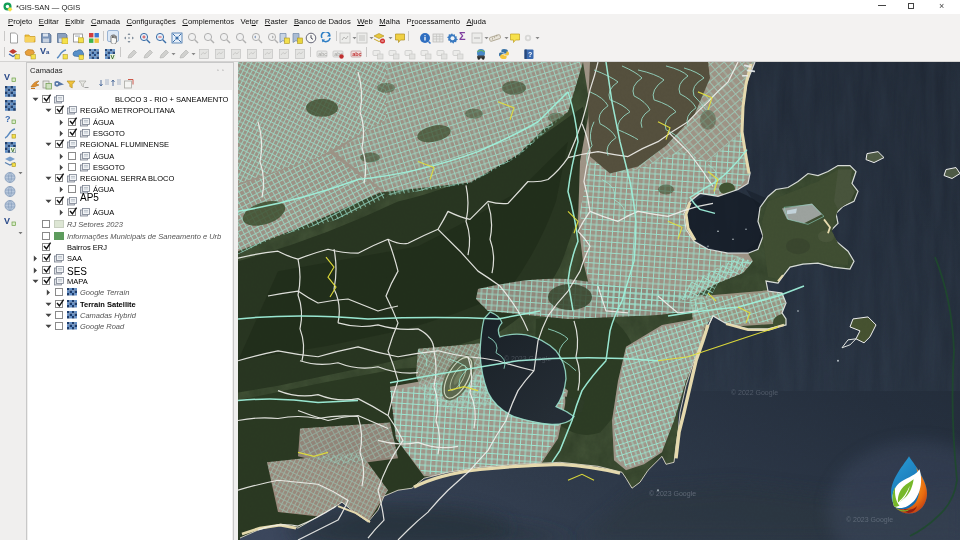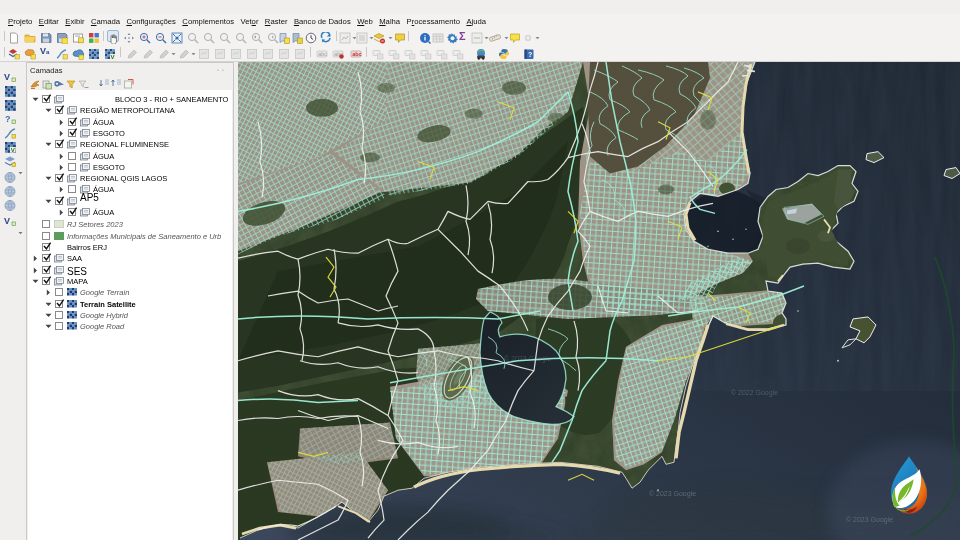--- a/index.html
+++ b/index.html
@@ -23,20 +23,31 @@
   #panel { position:absolute; left:26px; top:62px; width:208px; height:478px; background:#f0efee; border:1px solid #c8c8c8; border-bottom:none; }
   #paneltitle { position:absolute; left:3px; top:3px; font-size:7.6px; color:#222; }
   #paneltools { position:absolute; left:2px; top:13px; width:200px; height:11px; }
   #tree { position:absolute; left:1px; top:27px; width:204px; height:452px; background:#ffffff; font-size:7.3px; color:#000; }
   
   #map { position:absolute; left:238px; top:62px; width:722px; height:478px; }
 </style>
 </head>
 <body>
 <div id="app">
+  <div id="titlebar">
+    <svg style="position:absolute;left:3px;top:2px" width="10" height="10" viewBox="0 0 20 20">
+      <circle cx="9" cy="9" r="8" fill="#129e57"></circle>
+      <circle cx="9" cy="9" r="3.4" fill="#fff"></circle>
+      <rect x="11" y="11" width="7" height="7" fill="#f4e04b" transform="rotate(45 14 14)"></rect>
+    </svg>
+    <div id="titletxt">*GIS-SAN — QGIS</div>
+    <div class="winbtn" style="left:878px;top:5px;width:8px;height:1px;background:#444"></div>
+    <div class="winbtn" style="left:908px;top:3px;width:6px;height:6px;border:1px solid #444;background:#fff"></div>
+    <div class="winbtn" style="left:939px;top:1px;font-size:9px;">×</div>
+  </div>
   <div id="menubar">
     <span><u>P</u>rojeto</span>
       <span><u>E</u>ditar</span>
       <span><u>E</u>xibir</span>
       <span><u>C</u>amada</span>
       <span><u>C</u>onfigurações</span>
       <span><u>C</u>omplementos</span>
       <span>Vet<u>o</u>r</span>
       <span><u>R</u>aster</span>
       <span><u>B</u>anco de Dados</span>
@@ -600,21 +611,21 @@
         </svg>
         <div style="position:absolute;left:27px;top:84.1px;width:8px;height:8px;border:1px solid #8a8a8a;background:#fff"></div>
         <svg style="position:absolute;left:27px;top:82.1px" width="10" height="10" viewBox="0 0 10 10">
           <path d="M2 5l2.4 2.8L8.6 1.6" stroke="#111" stroke-width="1.4" fill="none"></path>
         </svg>
         <svg style="position:absolute;left:39px;top:84.1px" width="11" height="9" viewBox="0 0 11 9">
           <rect x="0.5" y="2" width="7" height="6" fill="#dfe2e6" stroke="#7a8290" stroke-width="0.8"></rect>
           <rect x="2.5" y="0.5" width="7" height="6" fill="#f2f4f6" stroke="#7a8290" stroke-width="0.8"></rect>
           <path d="M4 2.5h4M4 4h4" stroke="#a8b0bc" stroke-width="0.7"></path>
         </svg>
-        <div style="position:absolute;left:52px;top:84.1px;font-size:7.5px;">REGIONAL QGIS LAGOS</div>
+        <div style="position:absolute;left:52px;top:84.1px;font-size:7.5px;">REGIONAL SERRA BLOCO</div>
         <svg style="position:absolute;left:31px;top:96.4px" width="5" height="7" viewBox="0 0 5 7">
           <path d="M0.8 0.5L4 3.5 0.8 6.5z" fill="#444"></path>
         </svg>
         <div style="position:absolute;left:40px;top:95.4px;width:8px;height:8px;border:1px solid #8a8a8a;background:#fff"></div>
         <svg style="position:absolute;left:52px;top:95.4px" width="11" height="9" viewBox="0 0 11 9">
           <rect x="0.5" y="2" width="7" height="6" fill="#dfe2e6" stroke="#7a8290" stroke-width="0.8"></rect>
           <rect x="2.5" y="0.5" width="7" height="6" fill="#f2f4f6" stroke="#7a8290" stroke-width="0.8"></rect>
           <path d="M4 2.5h4M4 4h4" stroke="#a8b0bc" stroke-width="0.7"></path>
         </svg>
         <div style="position:absolute;left:65px;top:95.4px;font-size:7.5px;">ÁGUA</div>
@@ -746,21 +757,21 @@
           <rect x="2.5" y="0.0" width="2.5" height="2.5" fill="#6490c8"></rect>
           <rect x="2.5" y="2.5" width="2.5" height="2.5" fill="#1c3c6c"></rect>
           <rect x="2.5" y="5.0" width="2.5" height="2.5" fill="#6490c8"></rect>
           <rect x="5.0" y="0.0" width="2.5" height="2.5" fill="#1c3c6c"></rect>
           <rect x="5.0" y="2.5" width="2.5" height="2.5" fill="#6490c8"></rect>
           <rect x="5.0" y="5.0" width="2.5" height="2.5" fill="#1c3c6c"></rect>
           <rect x="7.5" y="0.0" width="2.5" height="2.5" fill="#6490c8"></rect>
           <rect x="7.5" y="2.5" width="2.5" height="2.5" fill="#1c3c6c"></rect>
           <rect x="7.5" y="5.0" width="2.5" height="2.5" fill="#6490c8"></rect>
         </svg>
-        <div style="position:absolute;left:52px;top:220.9px;font-size:7.5px;font-style:italic;color:#555">Google Hybrid</div>
+        <div style="position:absolute;left:52px;top:220.9px;font-size:7.5px;font-style:italic;color:#555">Camadas Hybrid</div>
         <svg style="position:absolute;left:17px;top:234.2px" width="7" height="5" viewBox="0 0 7 5">
           <path d="M0.5 0.8L3.5 4 6.5 0.8z" fill="#444"></path>
         </svg>
         <div style="position:absolute;left:27px;top:232.2px;width:8px;height:8px;border:1px solid #8a8a8a;background:#fff"></div>
         <svg style="position:absolute;left:39px;top:232.2px" width="10" height="8" viewBox="0 0 10 8">
           <rect x="0.0" y="0.0" width="2.5" height="2.5" fill="#1c3c6c"></rect>
           <rect x="0.0" y="2.5" width="2.5" height="2.5" fill="#6490c8"></rect>
           <rect x="0.0" y="5.0" width="2.5" height="2.5" fill="#1c3c6c"></rect>
           <rect x="2.5" y="0.0" width="2.5" height="2.5" fill="#6490c8"></rect>
           <rect x="2.5" y="2.5" width="2.5" height="2.5" fill="#1c3c6c"></rect>

